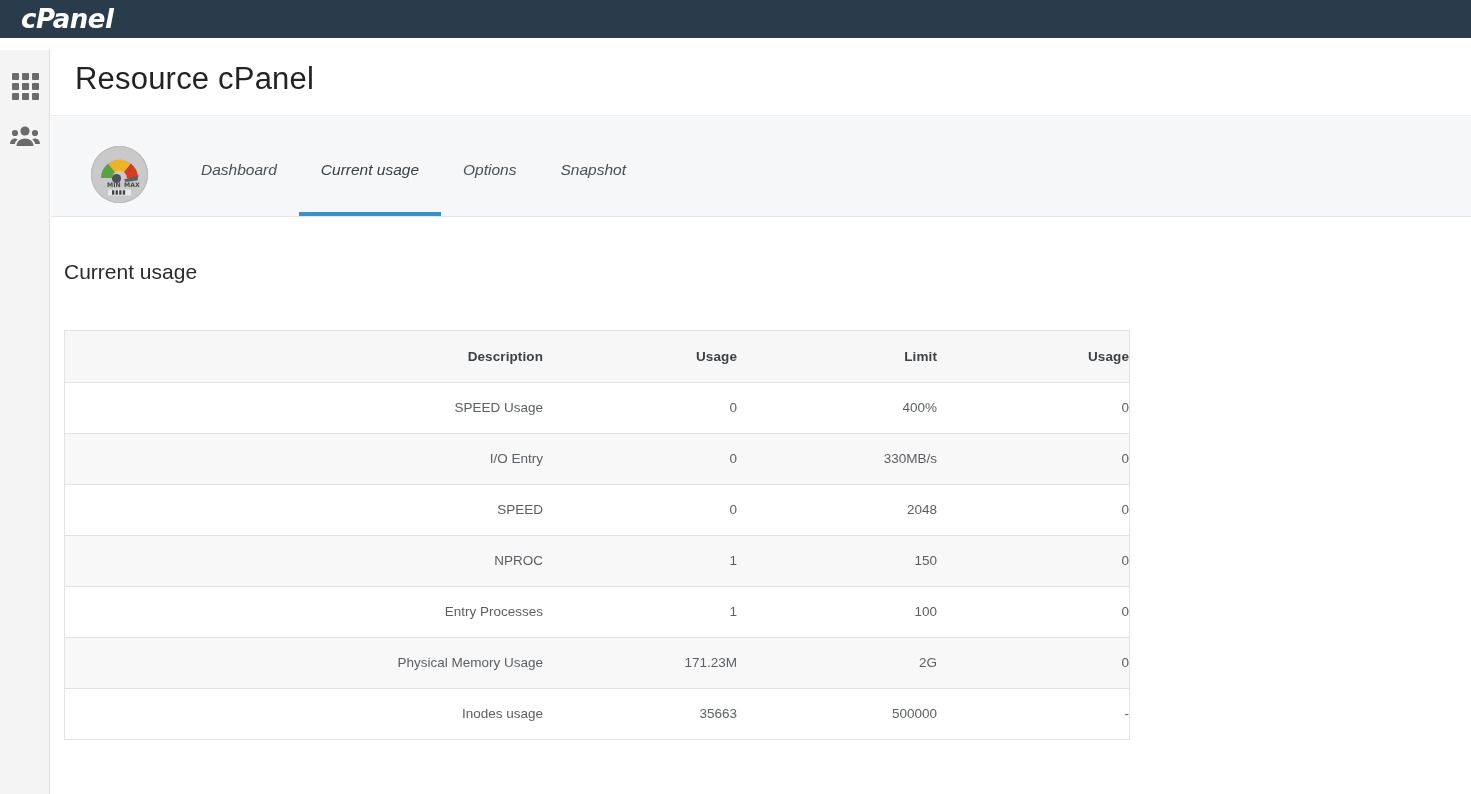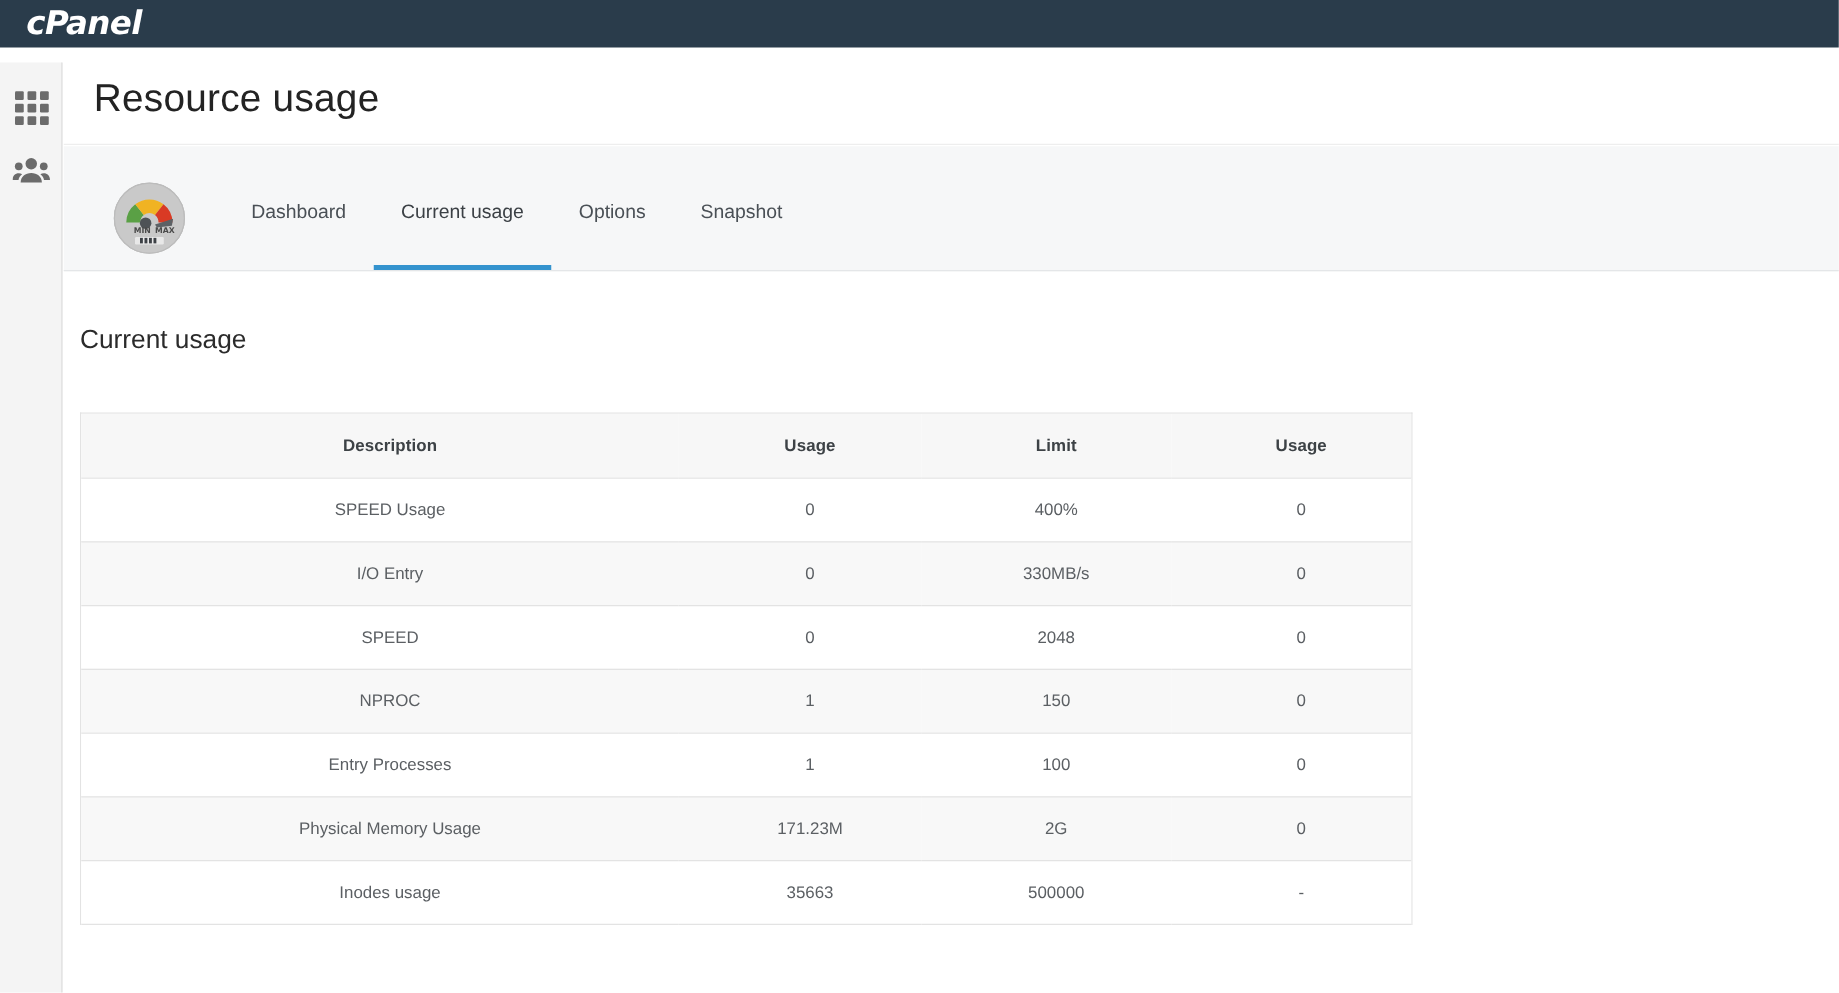--- a/index.html
+++ b/index.html
@@ -108,20 +108,21 @@
   }
   .gauge svg { display: block; }
 
   .tabs {
     position: absolute;
     left: 128px;
     top: 0;
     height: 100%;
     display: flex;
     align-items: flex-start;
+    font-style: italic;
   }
   .tab {
     position: relative;
     padding: 44px 22px 0 22px;
     font-size: 15.5px;
     color: #4a5056;
     white-space: nowrap;
     cursor: pointer;
     height: 100%;
   }
@@ -160,21 +161,21 @@
     width: 1066px;
     border: 1px solid #e3e3e3;
     border-bottom: none;
   }
   table {
     width: 100%;
     border-collapse: collapse;
     table-layout: fixed;
   }
   th, td {
-    text-align: center;
+    text-align: right;
     font-size: 13.5px;
     padding: 0 0 0 16px;
     height: 51px;
     vertical-align: middle;
     border-bottom: 1px solid #e3e3e3;
   }
   thead th {
     background: #f7f7f7;
     font-weight: bold;
     color: #3d4246;
@@ -221,21 +222,21 @@
         <path d="M0 20c0-3.3 2.2-5.4 5-5.4 1 0 1.9.3 2.7.8-1.6 1.2-2.6 2.8-2.9 4.6z" fill="#6b6b6b"></path>
         <circle cx="25" cy="9" r="3.1" fill="#6b6b6b"></circle>
         <path d="M30 20c0-3.3-2.2-5.4-5-5.4-1 0-1.9.3-2.7.8 1.6 1.2 2.6 2.8 2.9 4.6z" fill="#6b6b6b"></path>
       </svg>
     </span>
   </div>
 
 </div>
 
 <div class="page-head">
-  <div class="page-title">Resource usage</div>
+  <div class="page-title">Resource cPanel</div>
 </div>
 
 <div class="tabstrip">
   <div class="tabstrip-inner">
 
     <div class="gauge">
       <svg width="57" height="57" viewBox="0 0 57 57">
         <circle cx="28.5" cy="28.5" r="28" fill="#c9c9c9" stroke="#bcbcbc" stroke-width="1"></circle>
         <path d="M10 32 A18.5 18.5 0 0 1 17.2 17.4 L24 26 A7.8 7.8 0 0 0 21.2 32 Z" fill="#5aa045"></path>
         <path d="M17.2 17.4 A18.5 18.5 0 0 1 39.8 17.4 L33 26 A7.8 7.8 0 0 0 24 26 Z" fill="#f0b323"></path>

